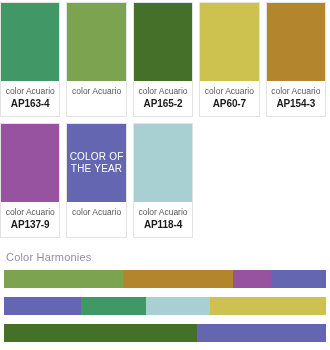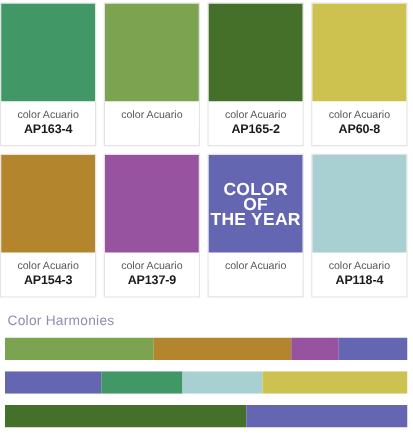--- a/index.html
+++ b/index.html
@@ -10,21 +10,21 @@
     overflow:hidden;
   }
   .palette-page{
     width:330px;height:350px;
     position:relative;
     box-sizing:border-box;
   }
   
   .swatch-grid{
     display:grid;
-    grid-template-columns:repeat(4,1fr);
+    grid-template-columns:repeat(5,1fr);
     column-gap:6px;
     row-gap:6px;
     padding:2px 4px 0 0;
     box-sizing:border-box;
   }
   .swatch-card{
     background:#ffffff;
     border:1px solid #e3e3e3;
     box-sizing:border-box;
     display:flex;
@@ -34,22 +34,22 @@
     height:78px;
     width:100%;
     position:relative;
     display:flex;
     align-items:center;
     justify-content:center;
     box-sizing:border-box;
   }
   .coty-badge{
     color:#ffffff;
-    font-size:14px;
-    font-weight:bold;
+    font-size:10px;
+    font-weight:normal;
     line-height:12px;
     text-align:center;
     letter-spacing:.2px;
     text-transform:uppercase;
   }
   .swatch-meta{
     padding:5px 2px 6px 2px;
     text-align:center;
     background:#ffffff;
   }
@@ -112,21 +112,21 @@
         <div class="swatch-chip" style="background: rgb(68, 112, 42);"></div>
         <div class="swatch-meta">
           <div class="swatch-brand">color Acuario</div>
           <div class="swatch-code">AP165-2</div>
         </div>
       </div>
       <div class="swatch-card">
         <div class="swatch-chip" style="background: rgb(205, 193, 80);"></div>
         <div class="swatch-meta">
           <div class="swatch-brand">color Acuario</div>
-          <div class="swatch-code">AP60-8</div>
+          <div class="swatch-code">AP60-7</div>
         </div>
       </div>
       <div class="swatch-card">
         <div class="swatch-chip" style="background: rgb(179, 133, 44);"></div>
         <div class="swatch-meta">
           <div class="swatch-brand">color Acuario</div>
           <div class="swatch-code">AP154-3</div>
         </div>
       </div>
       <div class="swatch-card">

